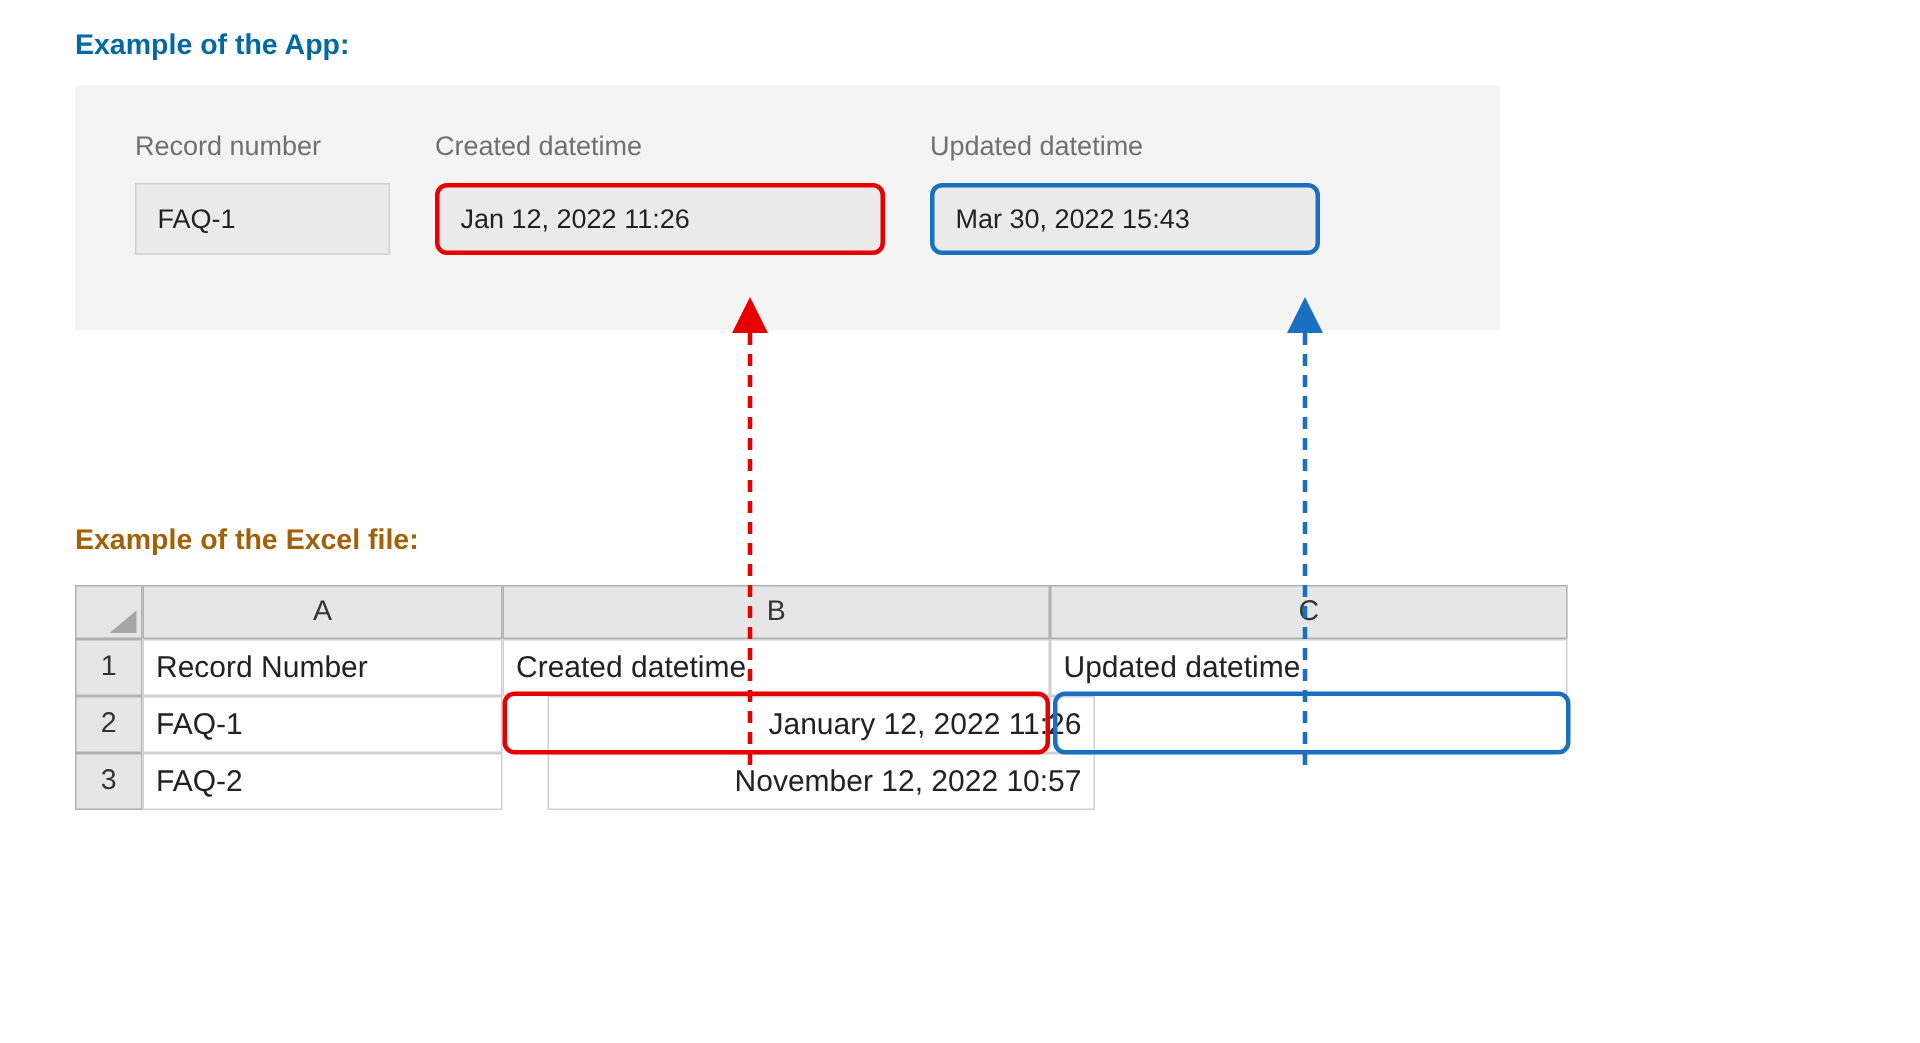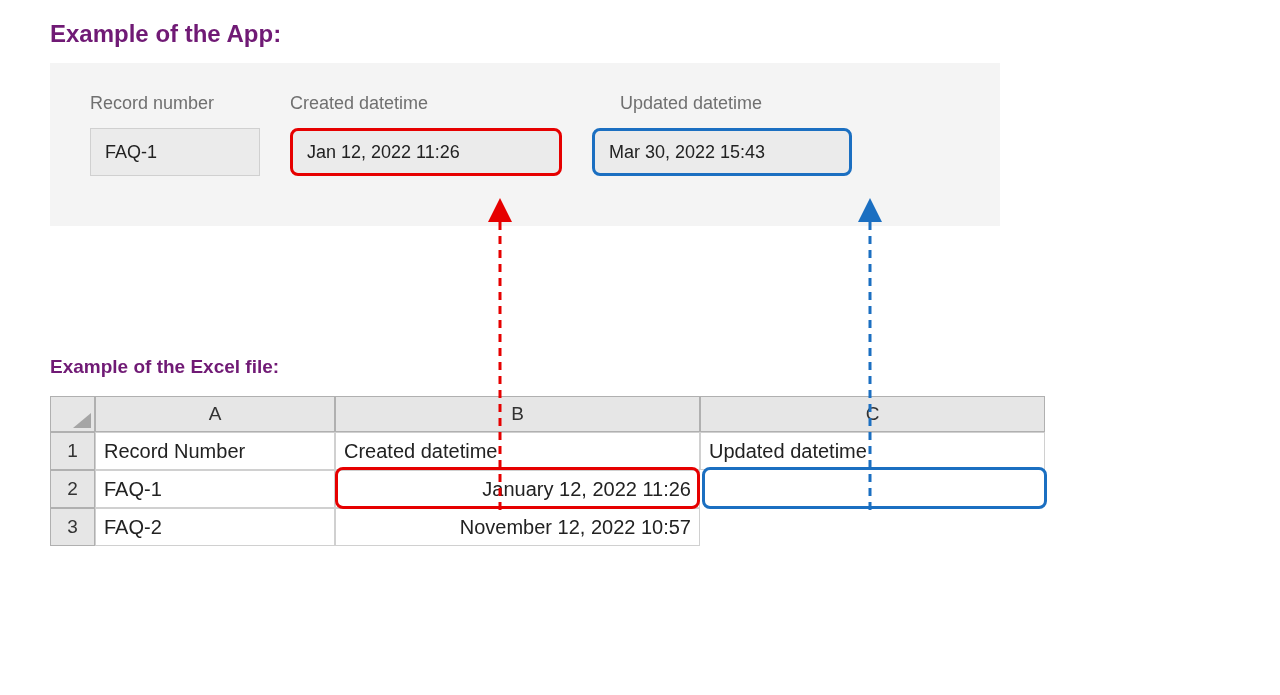--- a/index.html
+++ b/index.html
@@ -10,28 +10,28 @@
     body {
       font-family: Arial, Helvetica, sans-serif;
       background: #fff;
       padding: 20px 50px;
       width: 1280px;
       height: 695px;
       position: relative;
     }
     .heading {
       font-weight: bold;
-      font-size: 24px;
-      color: #701a75;
+      font-size: 19px;
+      color: #0369a1;
       margin-bottom: 15px;
     }
     .heading2 {
       font-weight: bold;
       font-size: 19px;
-      color: #701a75;
+      color: #a16207;
       margin-top: 130px;
       margin-bottom: 18px;
     }
     
     .app-box {
       background: #f4f4f4;
       padding: 30px 40px 50px 40px;
       width: 950px;
       position: relative;
     }
@@ -59,21 +59,21 @@
       padding: 10px 14px;
       height: 48px;
       display: flex;
       align-items: center;
     }
     .app-cell.rn {
       width: 170px;
       margin-right: 30px;
     }
     .app-cell.cd {
-      width: 272px;
+      width: 300px;
       margin-right: 30px;
       border: 3px solid #e60000;
       border-radius: 8px;
       background: #ebebeb;
     }
     .app-cell.ud {
       width: 260px;
       border: 3px solid #1b6fc1;
       border-radius: 8px;
       background: #ebebeb;
@@ -133,21 +133,21 @@
       height: 38px;
       display: flex;
       align-items: center;
       padding: 0 8px;
       font-size: 20px;
       color: #222;
     }
     .excel-col-a { width: 240px; }
     .excel-col-b { width: 365px; }
     .excel-col-c { width: 345px; }
-    .align-right { justify-content: flex-end; }
+    .align-right { justify-content: flex-end; margin-left: 30px; }
 
     
     .highlight-red {
       position: absolute;
       border: 3px solid #e60000;
       border-radius: 8px;
       pointer-events: none;
     }
     .highlight-blue {
       position: absolute;

